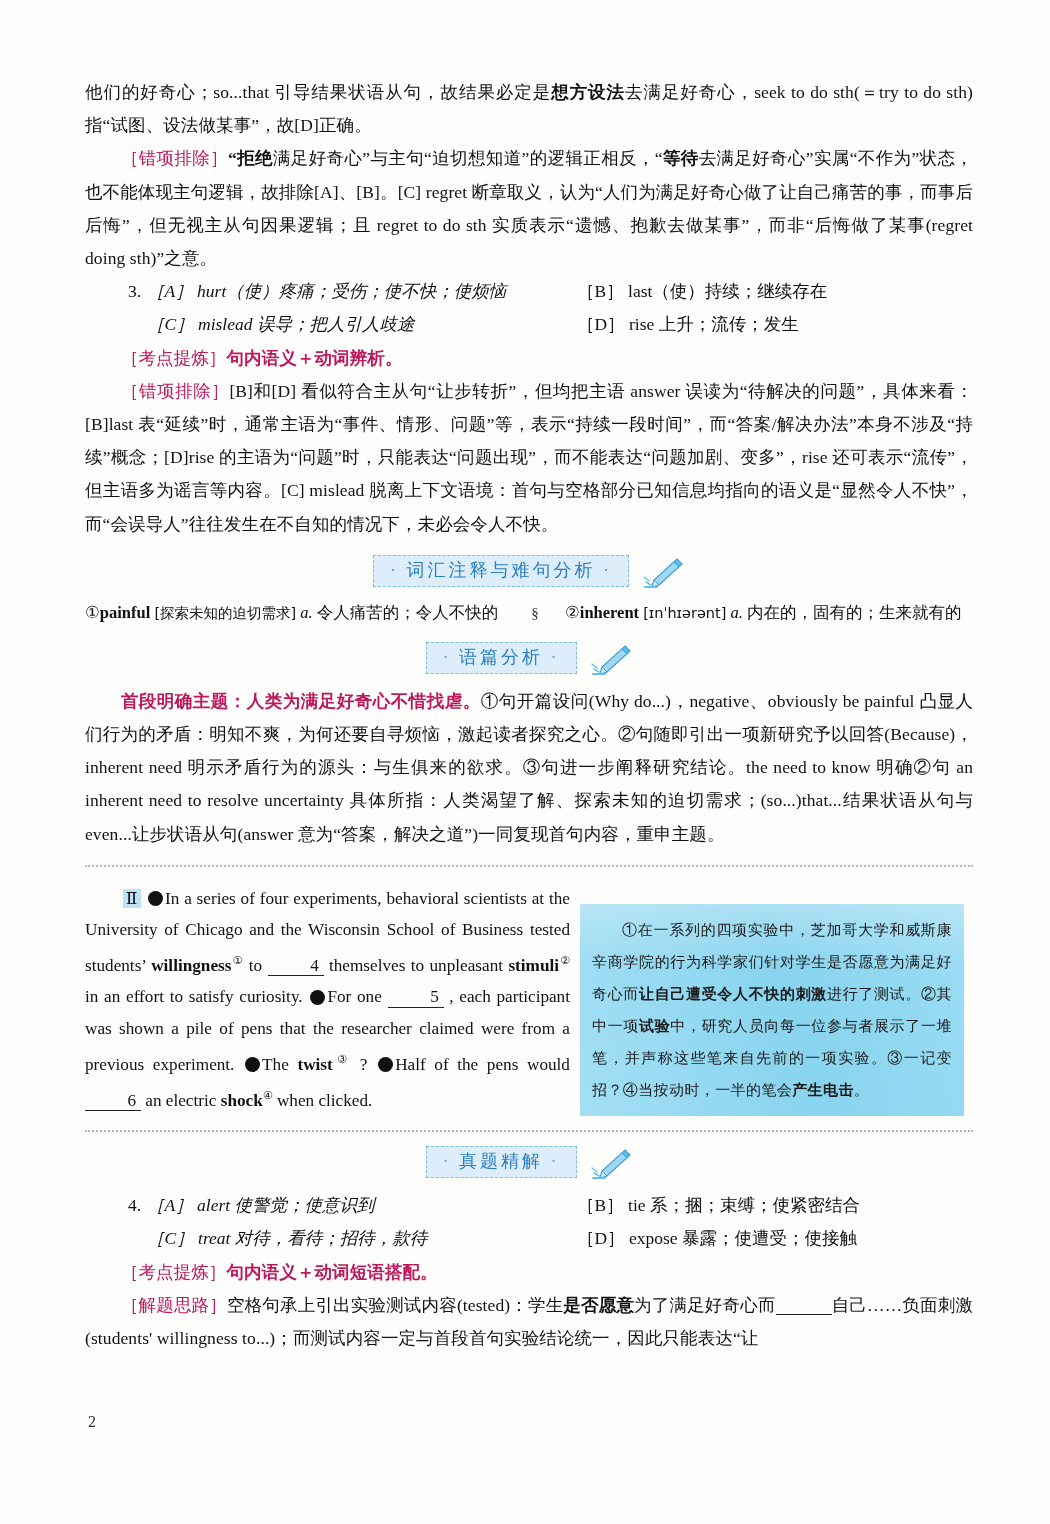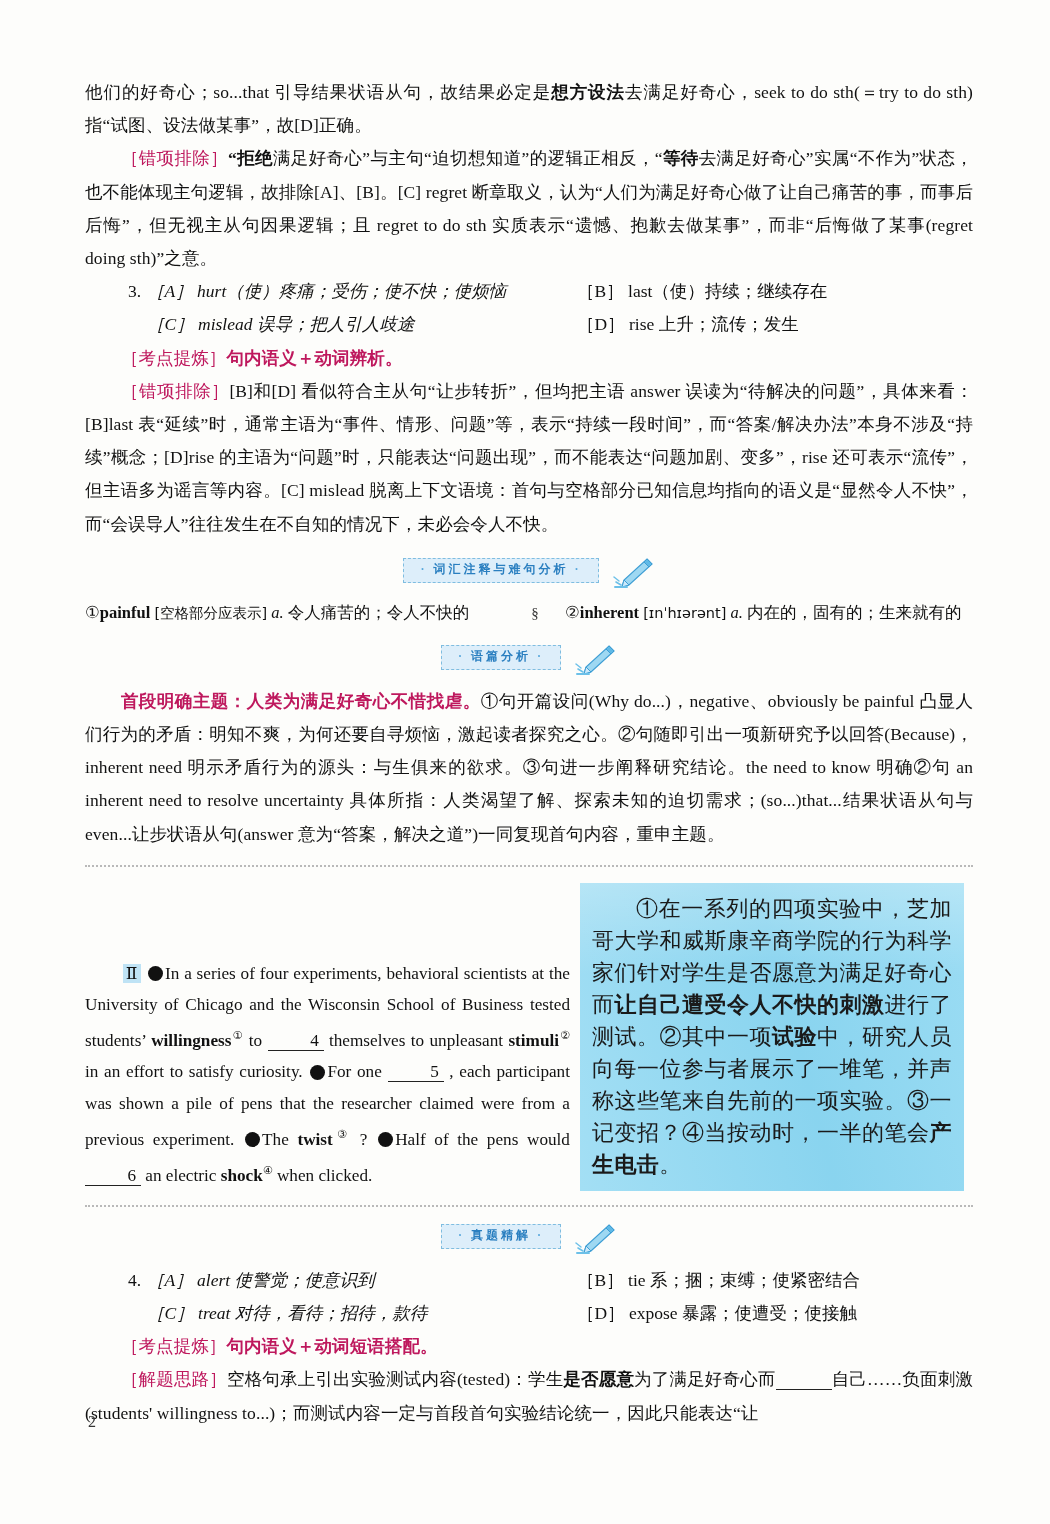--- a/index.html
+++ b/index.html
@@ -58,22 +58,22 @@
   .banner-wrap {
     display: flex;
     justify-content: center;
     align-items: center;
     margin: 13px 0 10px 0;
   }
   .banner {
     border: 1.6px dashed #7fbde0;
     background: #ddeefa;
     color: #2a7fc0;
-    font-size: 12px;
-    font-weight: bold;
+    font-size: 18px;
+    font-weight: normal;
     letter-spacing: 3px;
     padding: 4px 16px 5px 16px;
     line-height: 1.15;
     white-space: nowrap;
   }
   .banner .dot { color: #58a8dc; }
   .pen-icon {
     margin-left: 12px;
     width: 44px;
     height: 34px;
@@ -138,21 +138,21 @@
   .sup { font-size: 11px; vertical-align: super; font-family: "DejaVu Sans", sans-serif;}
 
   .trans {
     width: 384px;
     flex: none;
     background: #8fd8f2;
     background-image:
       linear-gradient(180deg, rgba(255,255,255,0.28) 0%, rgba(255,255,255,0.0) 30%),
       linear-gradient(75deg, rgba(255,255,255,0.18) 0%, rgba(120,200,230,0.25) 55%, rgba(255,255,255,0.10) 100%);
     color: #1a1a1a;
-    font-size: 22px;
+    font-size: 15px;
     line-height: 32px;
     padding: 10px 12px 10px 12px;
     box-sizing: border-box;
     text-indent: 2em;
     text-align: justify;
     letter-spacing: 0.4px;
   }
   .trans .b { font-weight: bold; }
 
   
@@ -207,21 +207,21 @@
             <path d="M4 31 L16 31" stroke="#6cc0e8" stroke-width="2" stroke-linecap="round"></path>
             <path d="M5 26 L10 29" stroke="#6cc0e8" stroke-width="1.6" stroke-linecap="round"></path>
             <path d="M3 21 L8 25" stroke="#6cc0e8" stroke-width="1.4" stroke-linecap="round"></path>
           </g>
         </svg>
       </span>
     </div>
 
     <div class="vocab">
       <div class="vcol">
-        <span>①</span><span class="bold">painful</span> <span class="ipa">[空格部分应表示]</span> <span class="pos">a.</span> <span>令人痛苦的；令人不快的</span>
+        <span>①</span><span class="bold">painful</span> <span class="ipa">[探索未知的迫切需求]</span> <span class="pos">a.</span> <span>令人痛苦的；令人不快的</span>
       </div>
       <div class="vsep">§</div>
       <div class="vcol">
         <span>②</span><span class="bold">inherent</span> <span class="ipa">[ɪnˈhɪərənt]</span> <span class="pos">a.</span> <span>内在的，固有的；生来就有的</span>
       </div>
     </div>
 
     <div class="banner-wrap">
       <div class="banner"><span class="dot">·</span> <span>语篇分析</span> <span class="dot">·</span></div>
       <span class="pen-icon">

